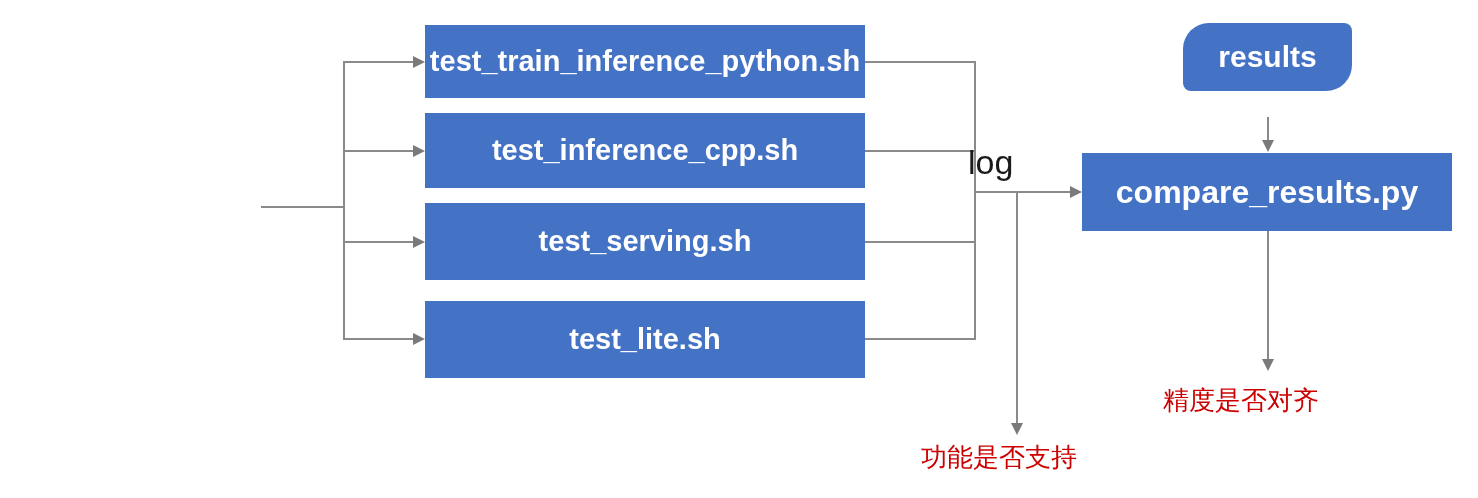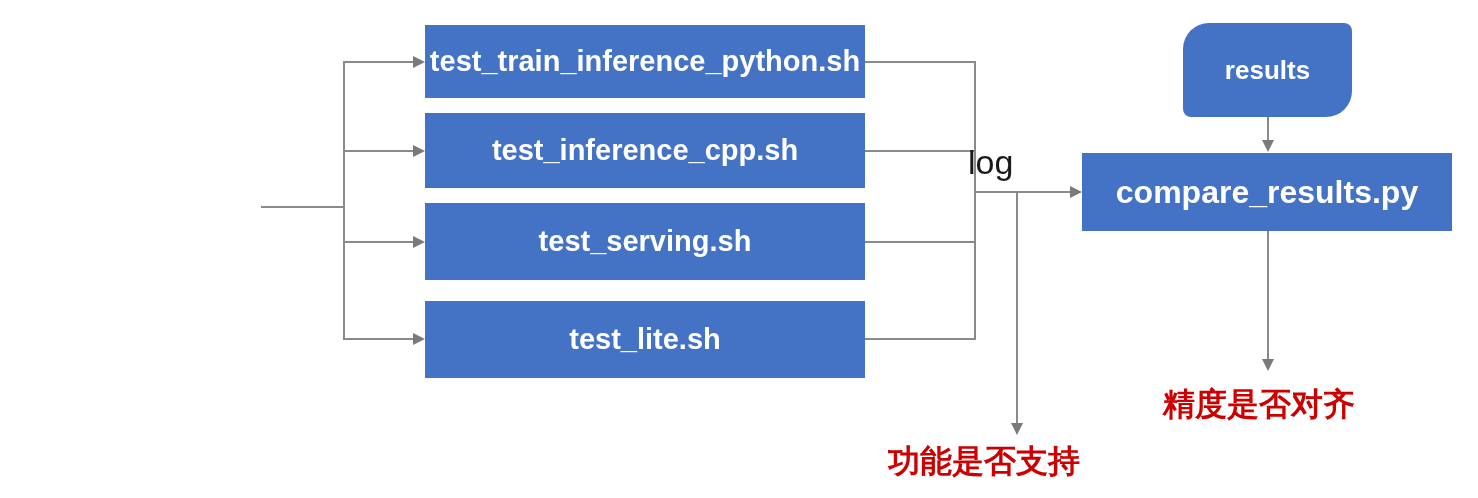--- a/index.html
+++ b/index.html
@@ -29,21 +29,21 @@
   }
   .arrow-down{
     position:absolute;width:0;height:0;
     border-left:6px solid transparent;border-right:6px solid transparent;
     border-top:12px solid var(--arrow);
   }
   .label-log{
     position:absolute;color:var(--black);font-size:34px;font-weight:400;
   }
   .label-red{
-    position:absolute;color:var(--red);font-size:32px;font-weight:700;white-space:nowrap;
+    position:absolute;color:var(--red);font-size:26px;font-weight:400;white-space:nowrap;
   }
 </style>
 </head>
 <body>
 
 <div class="canvas">
 
 
   <div class="hline" style="left:261px;top:206px;width:83px;"></div>
   <div class="vline" style="left:343px;top:61px;height:279px;"></div>
@@ -67,23 +67,23 @@
   <div class="hline" style="left:865px;top:241px;width:110px;"></div>
   <div class="hline" style="left:865px;top:338px;width:110px;"></div>
   <div class="vline" style="left:974px;top:61px;height:279px;"></div>
 
   <div class="hline" style="left:974px;top:191px;width:96px;"></div>
   <div class="arrow-right" style="left:1070px;top:186px;"></div>
   <div class="label-log" style="left:968px;top:143px;">log</div>
 
   <div class="vline" style="left:1016px;top:192px;height:231px;"></div>
   <div class="arrow-down" style="left:1011px;top:423px;"></div>
-  <div class="label-red" style="left:888px;top:440px;">功能是否支持</div>
+  <div class="label-red" style="left:921px;top:440px;">功能是否支持</div>
 
-  <div class="node" style="left:1183px;top:23px;width:169px;height:94px;font-size:26px;border-radius:26px 8px 26px 8px;">results</div>
+  <div class="node" style="left:1183px;top:23px;width:169px;height:68px;font-size:30px;border-radius:26px 8px 26px 8px;">results</div>
 
   <div class="vline" style="left:1267px;top:117px;height:24px;"></div>
   <div class="arrow-down" style="left:1262px;top:140px;"></div>
 
   <div class="node" style="left:1082px;top:153px;width:370px;height:78px;font-size:32px;">compare_results.py</div>
 
   <div class="vline" style="left:1267px;top:231px;height:129px;"></div>
   <div class="arrow-down" style="left:1262px;top:359px;"></div>
   <div class="label-red" style="left:1163px;top:383px;">精度是否对齐</div>
 

